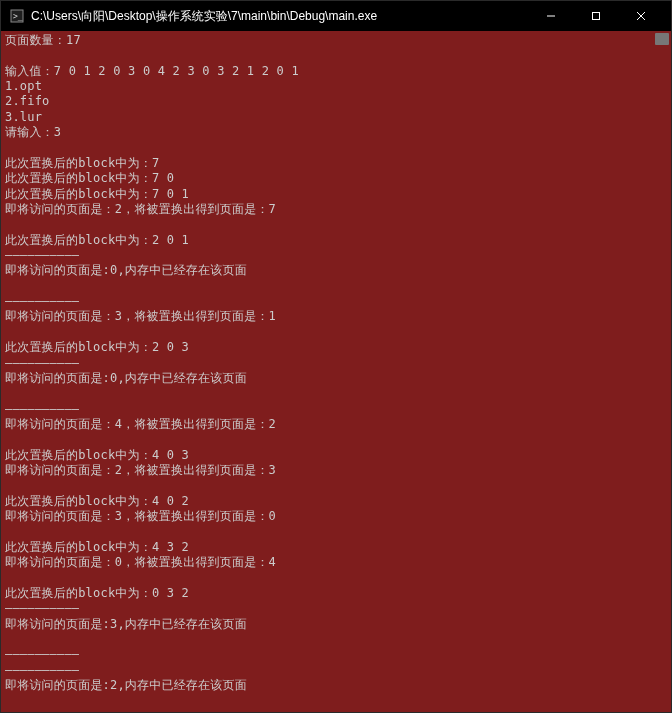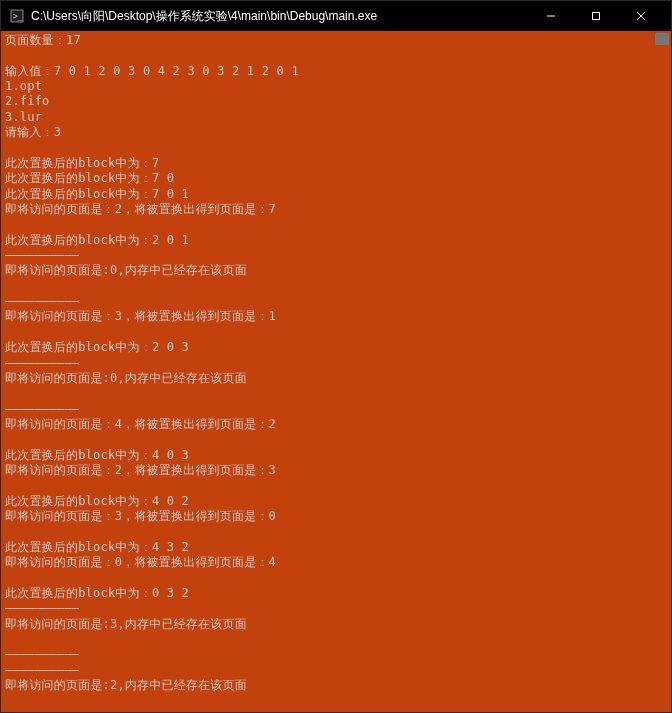--- a/index.html
+++ b/index.html
@@ -32,21 +32,21 @@
   .win-controls { display: flex; height: 100%; }
   .win-btn {
     width: 45px; height: 30px;
     display: flex; align-items: center; justify-content: center;
     color: #ffffff; font-size: 10px;
   }
   .win-btn svg { stroke: #ffffff; }
   .console {
     position: absolute;
     top: 30px; left: 0; right: 0; bottom: 0;
-    background: #c2410c;
+    background: #7f1d1d;
     padding: 2px 4px;
     overflow: hidden;
     white-space: pre;
     line-height: 1.28;
     letter-spacing: 0.2px;
   }
   .console .line { display: block; }
   .scrollbar {
     position: absolute;
     top: 32px; right: 2px;
@@ -69,21 +69,21 @@
 
 <div class="window">
 
   <div class="titlebar">
     <span class="app-icon">
       <svg width="14" height="14" viewBox="0 0 14 14">
         <rect x="1" y="1" width="12" height="12" fill="#1f1f1f" stroke="#888" stroke-width="1"></rect>
         <text x="3" y="10" font-size="8" fill="#ccc" font-family="monospace">&gt;_</text>
       </svg>
     </span>
-    <span class="title-text">C:\Users\向阳\Desktop\操作系统实验\4\main\bin\Debug\main.exe</span>
+    <span class="title-text">C:\Users\向阳\Desktop\操作系统实验\7\main\bin\Debug\main.exe</span>
     <div class="win-controls">
       <div class="win-btn">
         <svg width="10" height="10">
             <line x1="1" y1="5" x2="9" y2="5" stroke-width="1"></line>
           </svg>
       </div>
       <div class="win-btn">
         <svg width="10" height="10">
             <rect x="1.5" y="1.5" width="7" height="7" fill="none" stroke-width="1"></rect>
           </svg>

